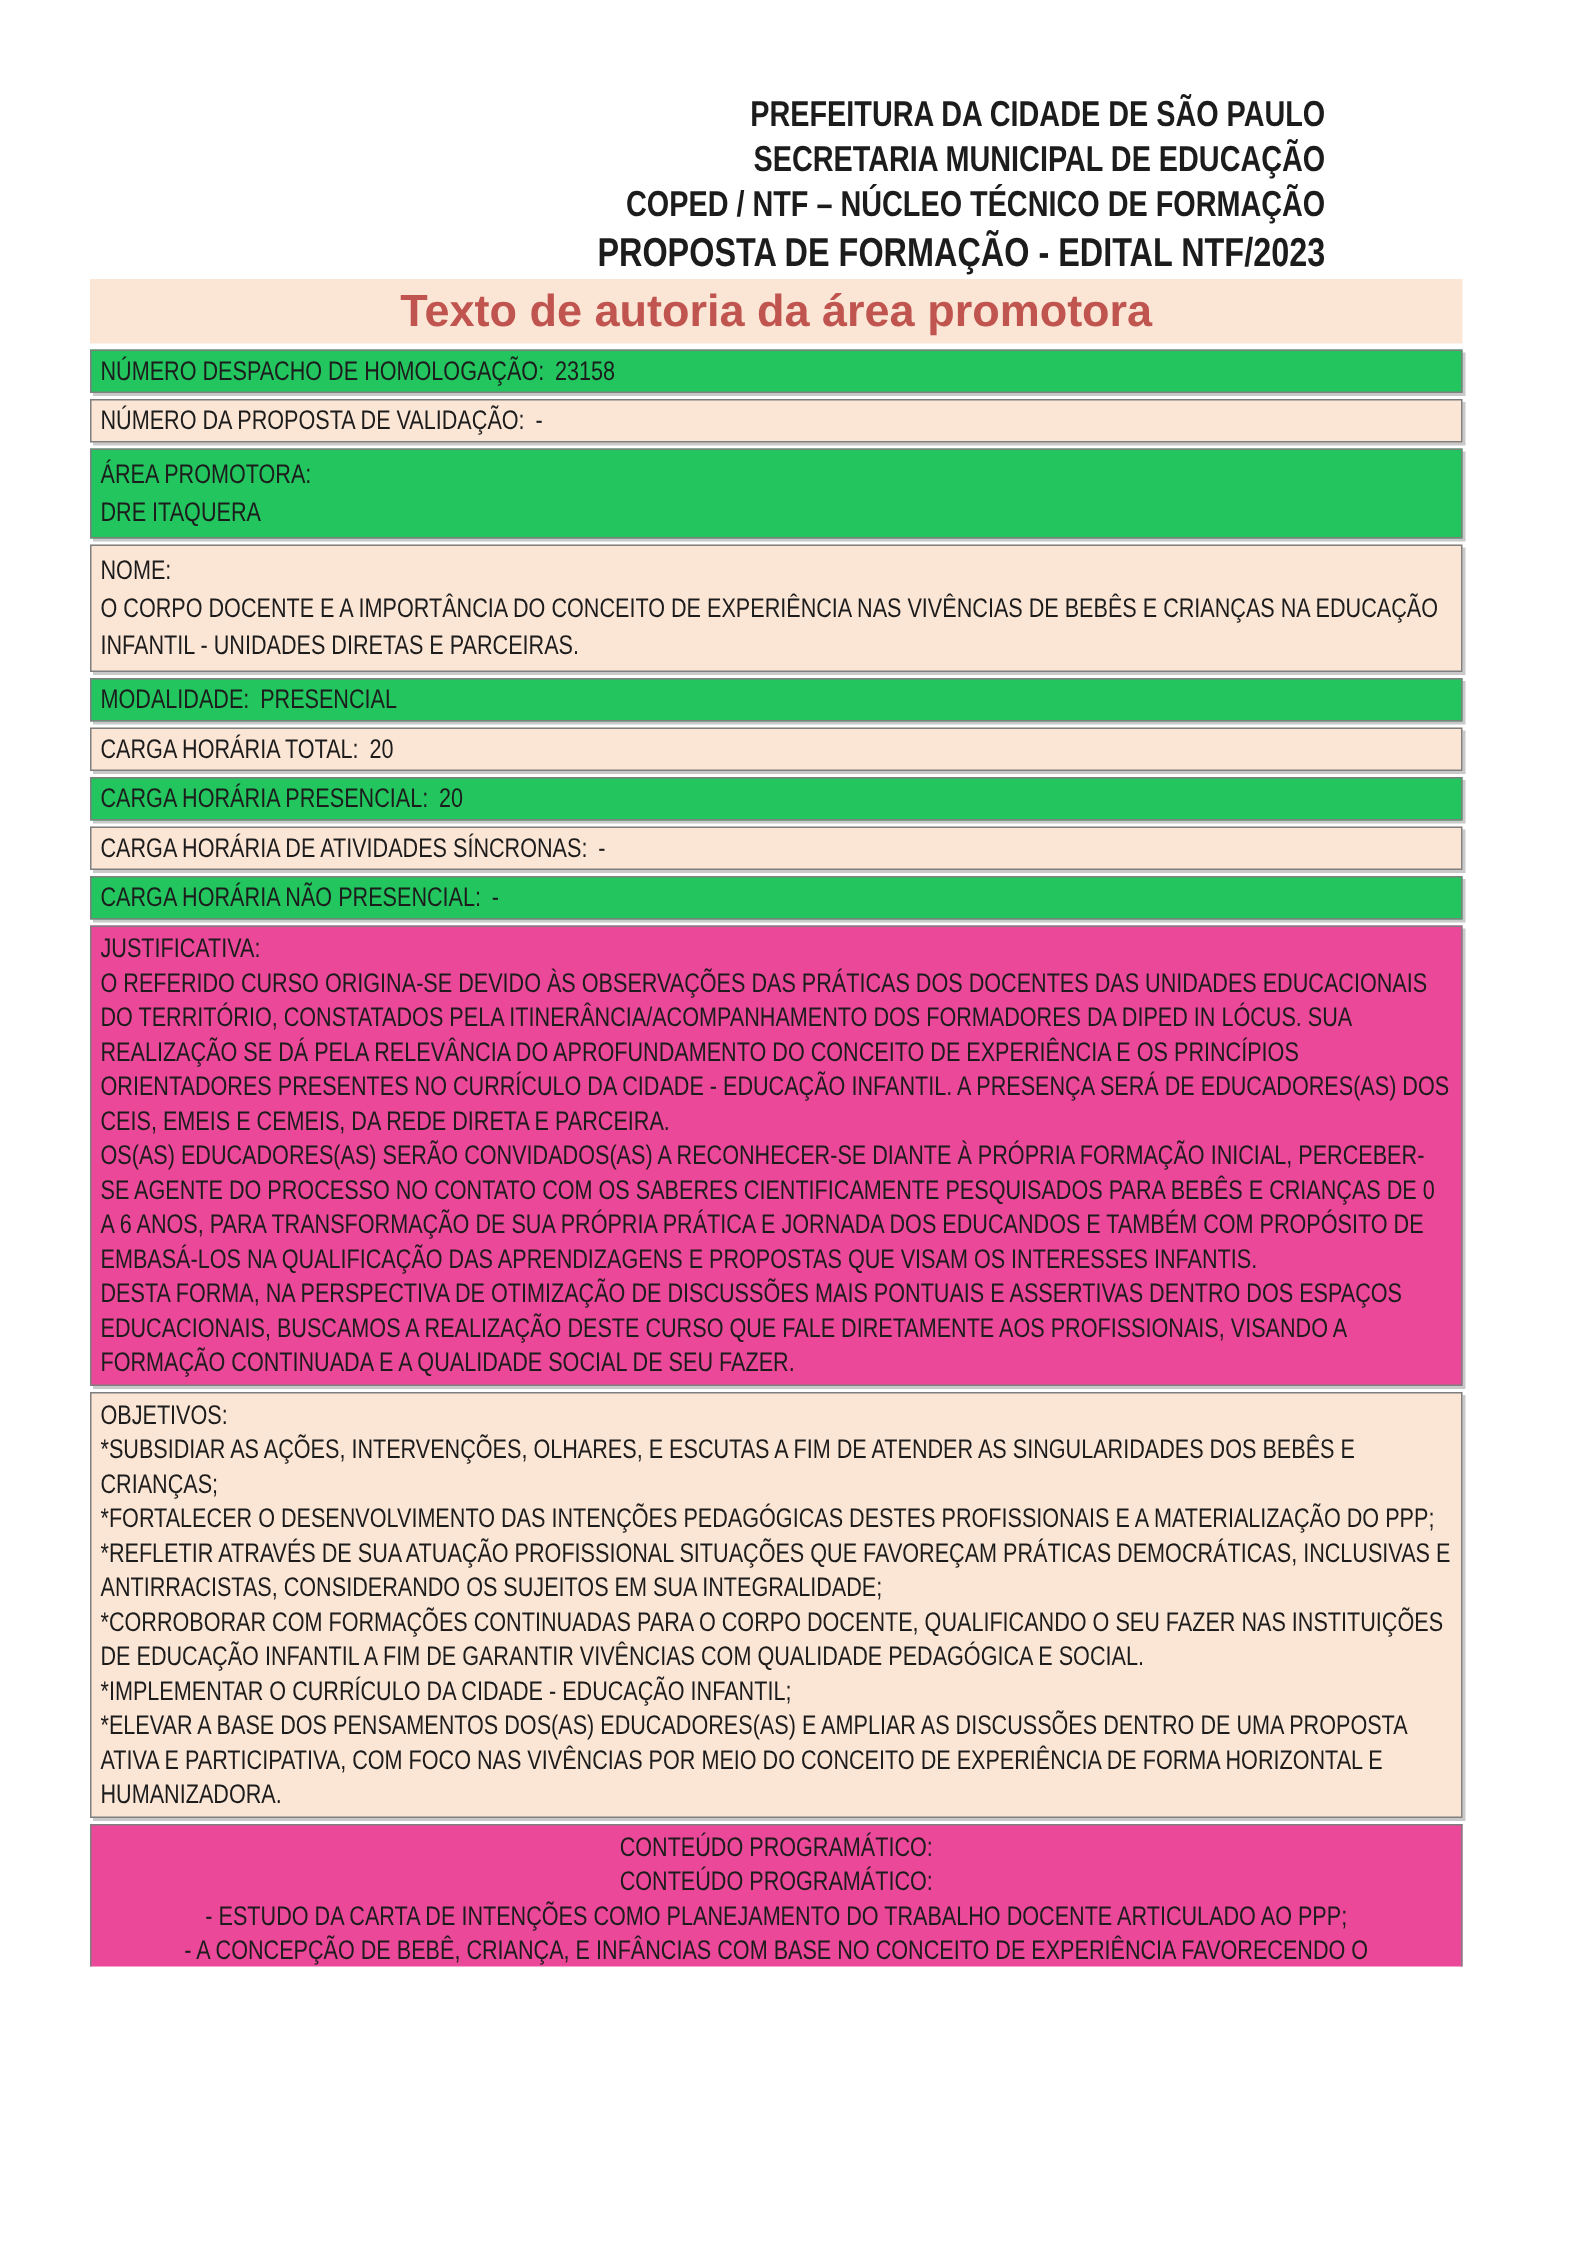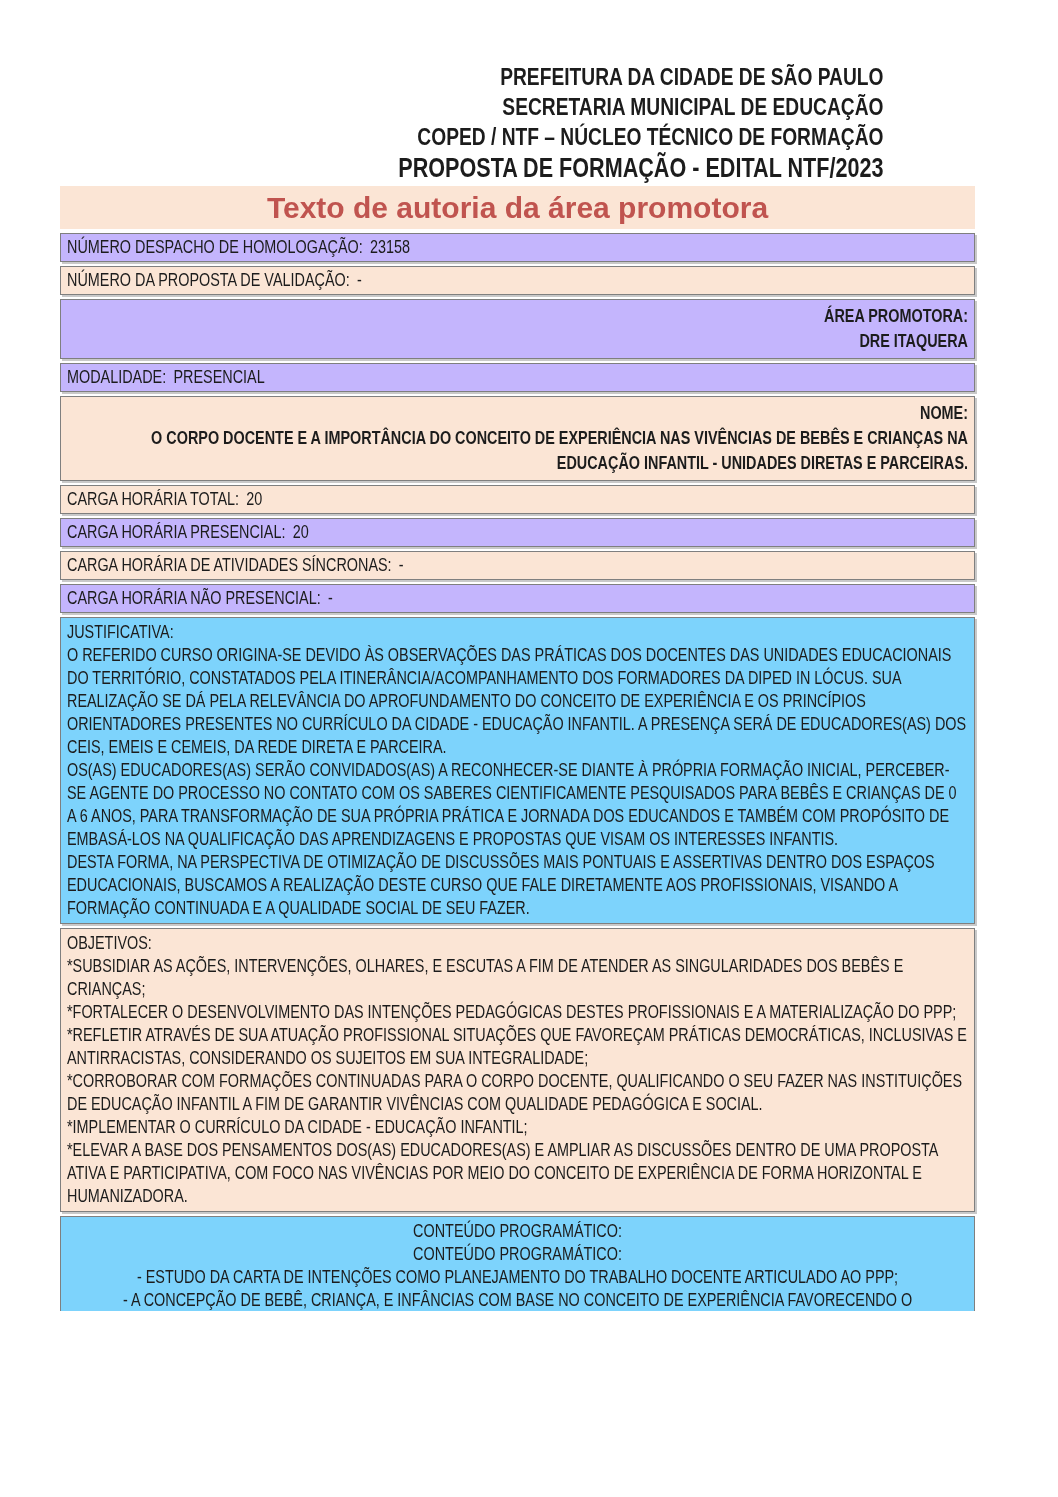--- a/index.html
+++ b/index.html
@@ -23,39 +23,39 @@
   .h-line{font-size:24px;line-height:30px;transform:scaleX(0.8);transform-origin:50% 50%;white-space:nowrap;}
   .h-line.title{font-size:27px;line-height:33px;}
 
   
   .banner{background:var(--peach);text-align:center;padding:5px 0;margin-top:1px;}
   .banner-text{display:block;color:var(--accent-red);font-weight:bold;font-size:30px;line-height:33px;}
 
   
   .row{
     border:1px solid var(--border-gray);
-    background:#c4b5fd;
+    background:#22c55e;
     margin-top:4px;
     padding:2px 6px;
     font-size:18px;line-height:23px;
     box-shadow:2px 2px 0 var(--shadow);
     overflow:hidden;
   }
   .row.peach{background:var(--peach);}
   .condense{width:125%;transform:scaleX(0.8);transform-origin:0 0;}
   .lbl{display:inline;}
   .val{display:inline;margin-left:9px;}
   .row.stacked{padding:4px 6px;}
   .row.stacked .lbl,.row.stacked .val{display:block;margin-left:0;line-height:25px;}
-  .row.bold{font-weight:bold;text-align:right;}
+  .row.bold{font-weight:normal;}
 
   
   .section{
     border:1px solid var(--border-gray);
-    background:#7dd3fc;
+    background:#ec4899;
     margin-top:4px;
     padding:3px 6px;
     font-size:18px;line-height:23px;
     box-shadow:2px 2px 0 var(--shadow);
     overflow:hidden;
   }
   .section.peach{background:var(--peach);}
   .section .para{margin:0;}
   .section.truncated{height:95px;border-bottom:none;box-shadow:none;text-align:center;}
 </style>
@@ -85,29 +85,29 @@
 
 
 
   <div class="row white stacked bold">
     <div class="condense">
       <div class="lbl">ÁREA PROMOTORA:</div>
       <div class="val">DRE ITAQUERA</div>
     </div>
   </div>
 
-  <div class="row white">
-    <div class="condense"><span class="lbl">MODALIDADE:</span><span class="val">PRESENCIAL</span></div>
-  </div>
-
   <div class="row peach stacked bold">
     <div class="condense">
       <div class="lbl">NOME:</div>
       <div class="val">O CORPO DOCENTE E A IMPORTÂNCIA DO CONCEITO DE EXPERIÊNCIA NAS VIVÊNCIAS DE BEBÊS E CRIANÇAS NA EDUCAÇÃO INFANTIL - UNIDADES DIRETAS E PARCEIRAS.</div>
     </div>
+  </div>
+
+  <div class="row white">
+    <div class="condense"><span class="lbl">MODALIDADE:</span><span class="val">PRESENCIAL</span></div>
   </div>
 
   <div class="row peach">
     <div class="condense"><span class="lbl">CARGA HORÁRIA TOTAL:</span><span class="val">20</span></div>
   </div>
 
   <div class="row white">
     <div class="condense"><span class="lbl">CARGA HORÁRIA PRESENCIAL:</span><span class="val">20</span></div>
   </div>
 

